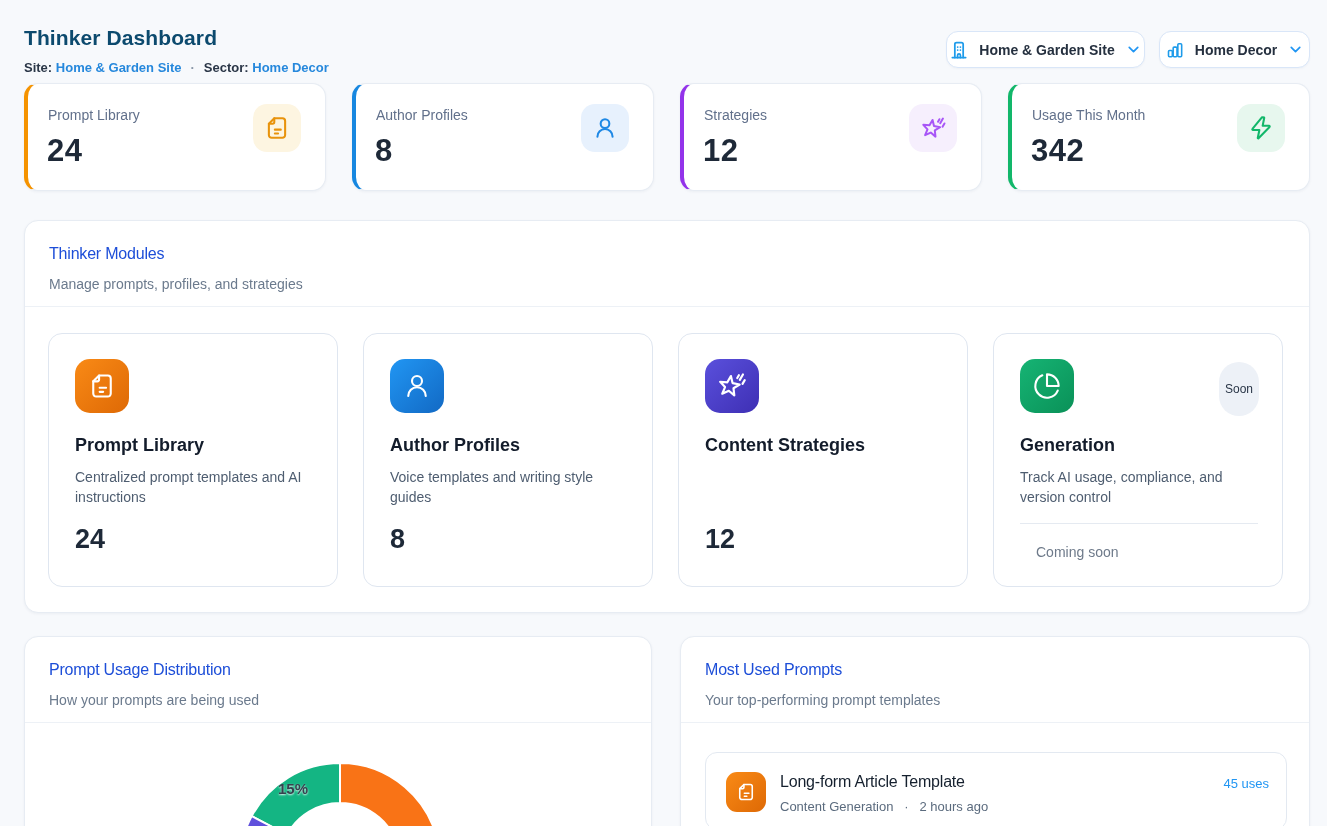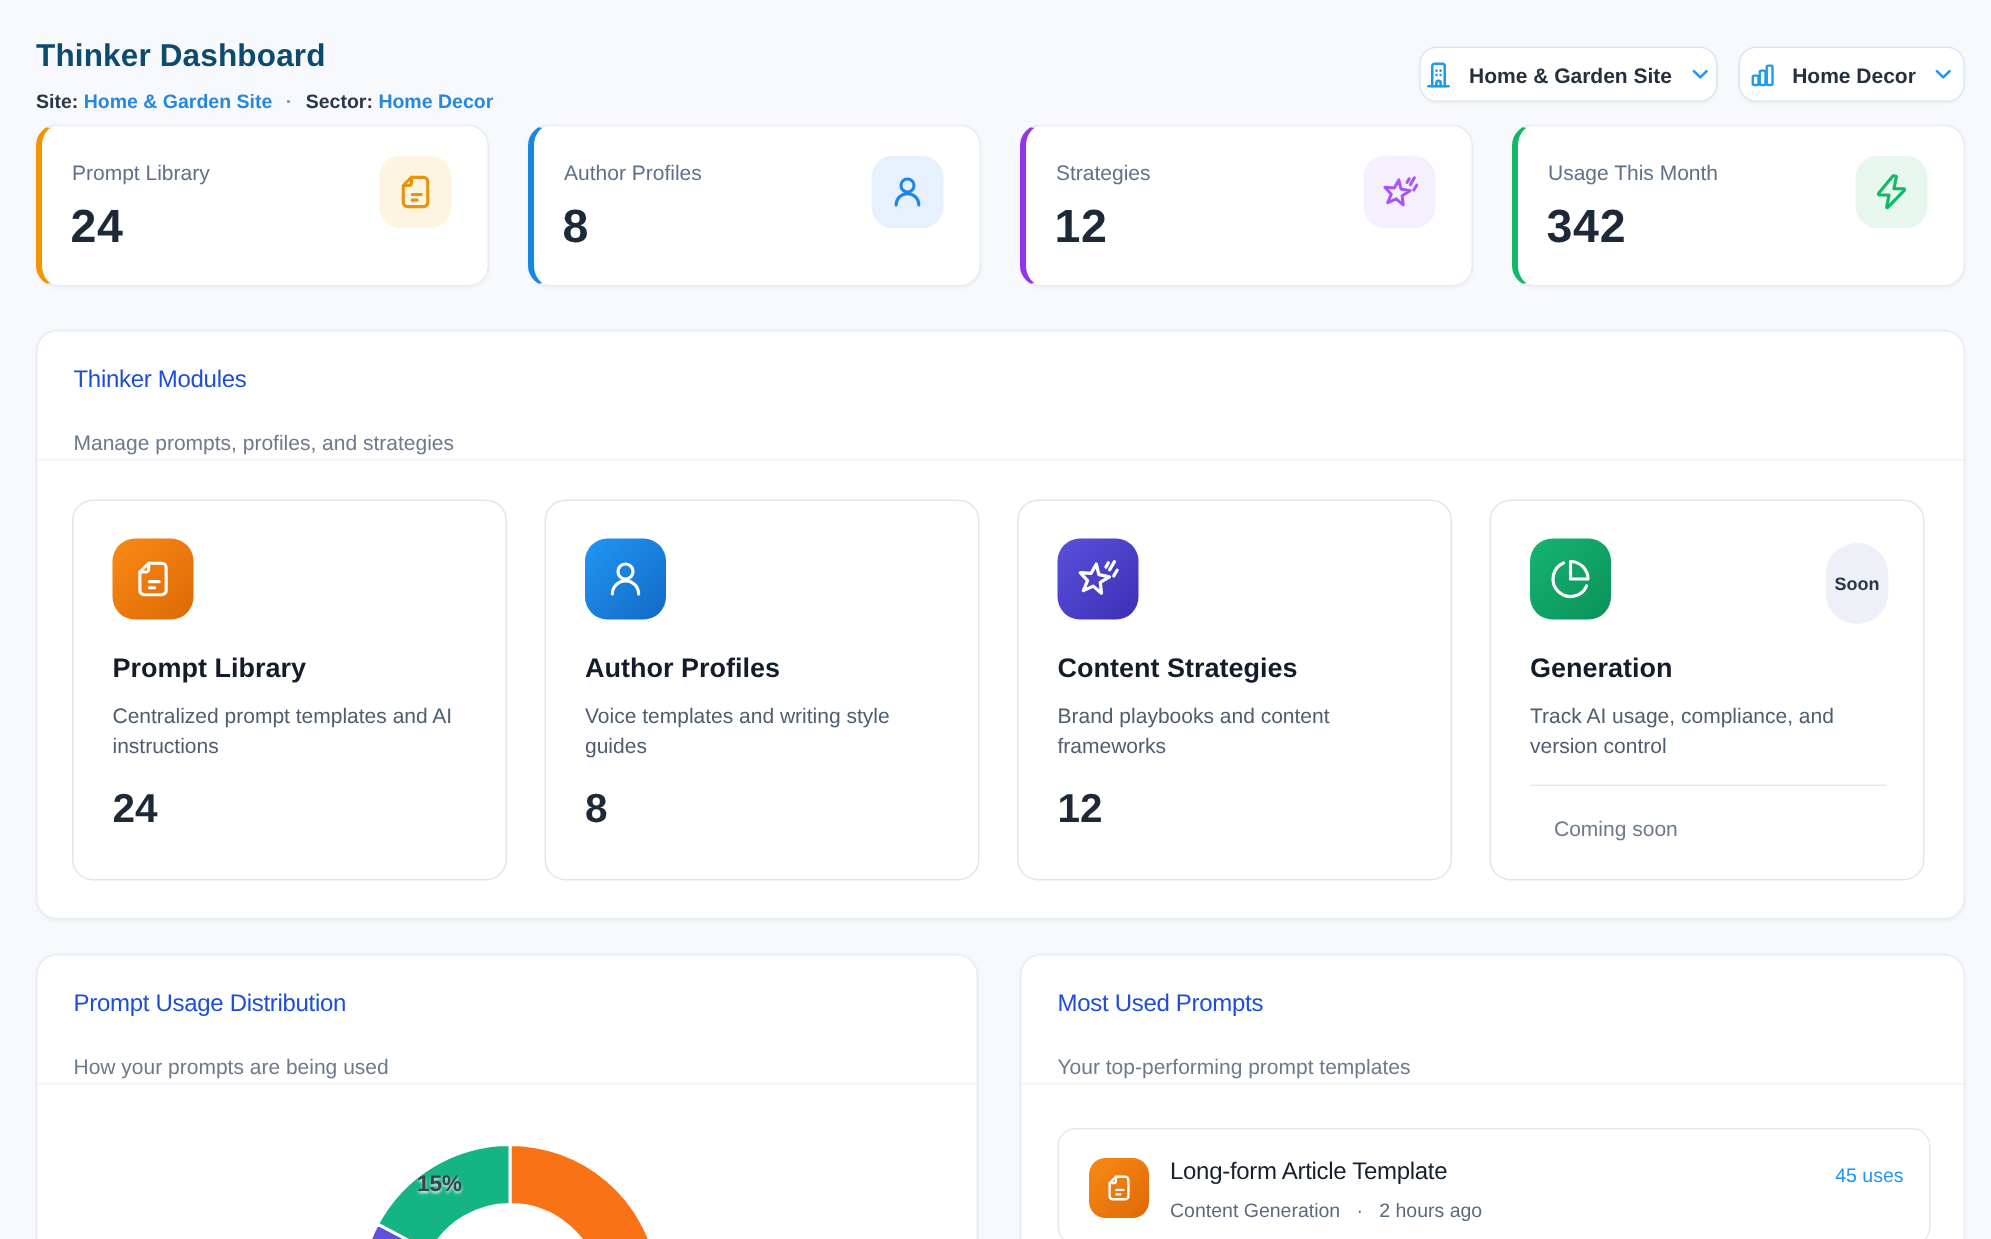--- a/index.html
+++ b/index.html
@@ -10,27 +10,27 @@
 .sub { font-size:13px; font-weight:700; color:#2A3647; }
 .sub a { color:#2688DC; text-decoration:none; font-weight:700; }
 .sub .dot { color:#8A97A8; margin:0 9px; font-weight:700; }
 .btn { position:absolute; top:31px; height:37px; background:#fff; border:1.5px solid #D9E6F8; border-radius:12px; display:flex; align-items:center; justify-content:center; gap:10px; white-space:nowrap; font-size:14px; font-weight:700; color:#25303F; box-shadow:0 1px 2px rgba(30,50,90,0.04); }
 .card { position:absolute; background:#fff; border:1px solid #E7ECF3; border-radius:14px; box-shadow:0 1px 3px rgba(20,40,80,0.05); }
 .stat { top:83px; width:302px; height:108px; border-left-width:4px; border-left-style:solid; }
 .stat .lbl { position:absolute; left:20px; top:23px; font-size:14px; color:#61708B; font-weight:400; }
 .stat .num { position:absolute; left:19px; top:52px; font-size:31px; font-weight:700; color:#1E2938; line-height:30px; letter-spacing:0.5px; }
 .stat .ico { position:absolute; right:24px; top:20px; width:48px; height:48px; border-radius:14px; display:flex; align-items:center; justify-content:center; }
 .sec-title { font-size:16px; font-weight:400; color:#1d4ed8; letter-spacing:-0.2px; }
-.sec-sub { font-size:14px; color:#6B7A8D; margin-top:24px; }
+.sec-sub { font-size:14px; color:#6B7A8D; margin-top:13px; }
 .mod { position:absolute; top:333px; width:290px; height:254px; background:#fff; border:1px solid #DFE6F0; border-radius:14px; }
 .mod .sq { position:absolute; left:26px; top:25px; width:54px; height:54px; border-radius:15px; display:flex; align-items:center; justify-content:center; }
 .mod .t { position:absolute; left:26px; top:101px; font-size:18px; font-weight:700; color:#131C2B; }
 .mod .d { position:absolute; left:26px; top:133px; width:236px; font-size:14px; line-height:20px; color:#4E5D70; }
 .mod .n { position:absolute; left:26px; top:190px; font-size:27px; font-weight:700; color:#1E2938; }
-.badge { position:absolute; right:23px; top:28px; background:#EDF1F7; color:#2A3647; font-size:12px; font-weight:700; padding:20px 6px; border-radius:999px; }
+.badge { position:absolute; right:23px; top:28px; background:#EDF1F7; color:#2A3647; font-size:12px; font-weight:400; padding:20px 6px; border-radius:999px; }
 .hdr { position:absolute; left:0; top:0; right:0; height:86px; border-bottom:1px solid #EDF1F6; padding:24px; }
 svg { display:block; }
 </style>
 </head>
 <body>
   <h1 class="abs" style="left:24px; top:24px;">Thinker Dashboard</h1>
   <div class="sub abs" style="left:24px; top:60px;">Site: <a>Home &amp; Garden Site</a><span class="dot">·</span>Sector: <a>Home Decor</a></div>
 
   <div class="btn" style="left:946px; width:199px;">
     <svg width="20" height="20" viewBox="0 0 24 24" fill="none" stroke="#1E9BEA" stroke-width="2.1" stroke-linecap="round" stroke-linejoin="round">
@@ -132,21 +132,20 @@
   <div class="mod" style="left:678px;">
     <div class="sq" style="background:linear-gradient(135deg,#5A50DC,#3E2FB4);">
       <svg width="36" height="36" viewBox="0 0 24 24" fill="none" stroke="#fff" stroke-width="1.45" stroke-linecap="round" stroke-linejoin="round">
         <path d="M11.26 5.37 L12.38 10.04 L17.10 11.00 L13.00 13.52 L13.54 18.29 L9.88 15.17 L5.51 17.16 L7.35 12.72 L4.10 9.18 L8.89 9.55 Z"></path>
         <path d="M15.5 6.7l1.1-1.9"></path>
         <path d="M19.3 4.3l-2.1 3.6"></path>
         <path d="M20.5 8.1l-1.5 2.5"></path>
       </svg>
     </div>
     <div class="t">Content Strategies</div>
-    <div class="d">Brand playbooks and content frameworks</div>
     <div class="n">12</div>
   </div>
   <div class="mod" style="left:993px;">
     <div class="sq" style="background:linear-gradient(135deg,#16B474,#0A9158);">
       <svg width="28" height="28" viewBox="0 0 24 24" fill="none" stroke="#fff" stroke-width="1.8" stroke-linecap="round" stroke-linejoin="round">
         <path d="M21.21 15.89A10 10 0 1 1 8 2.83"></path>
         <path d="M22 12A10 10 0 0 0 12 2v10z"></path>
       </svg>
     </div>
     <div class="badge">Soon</div>

